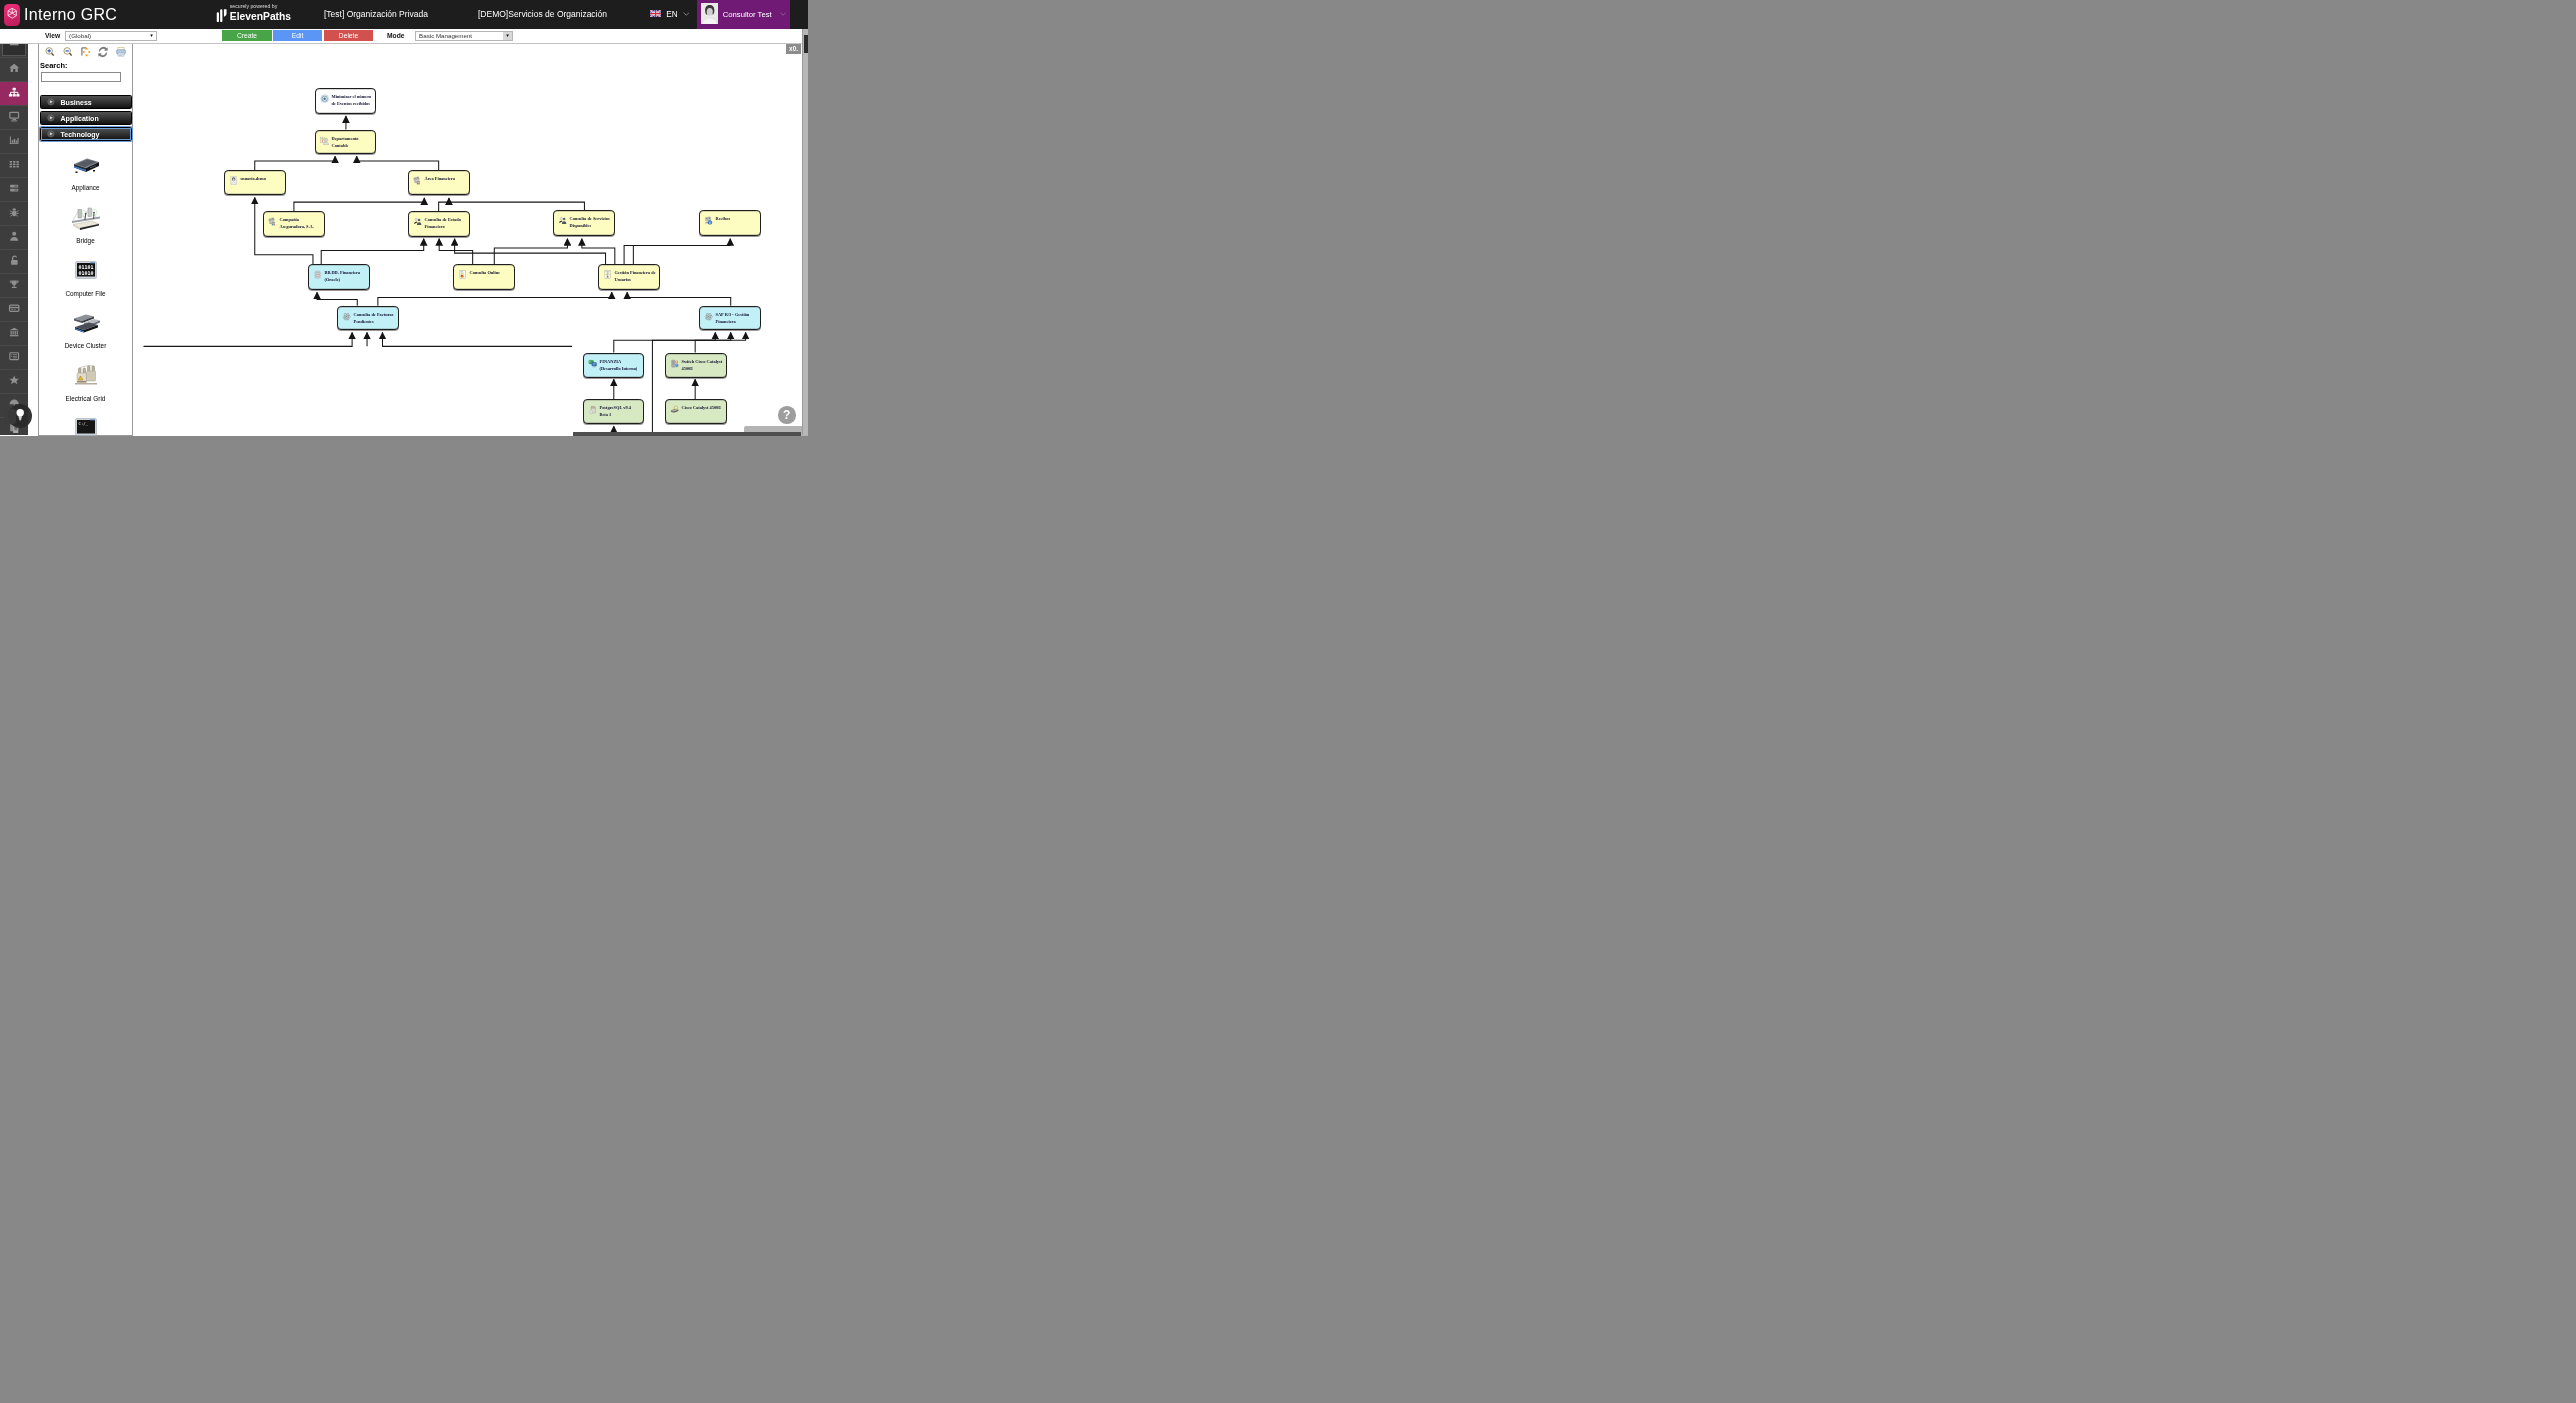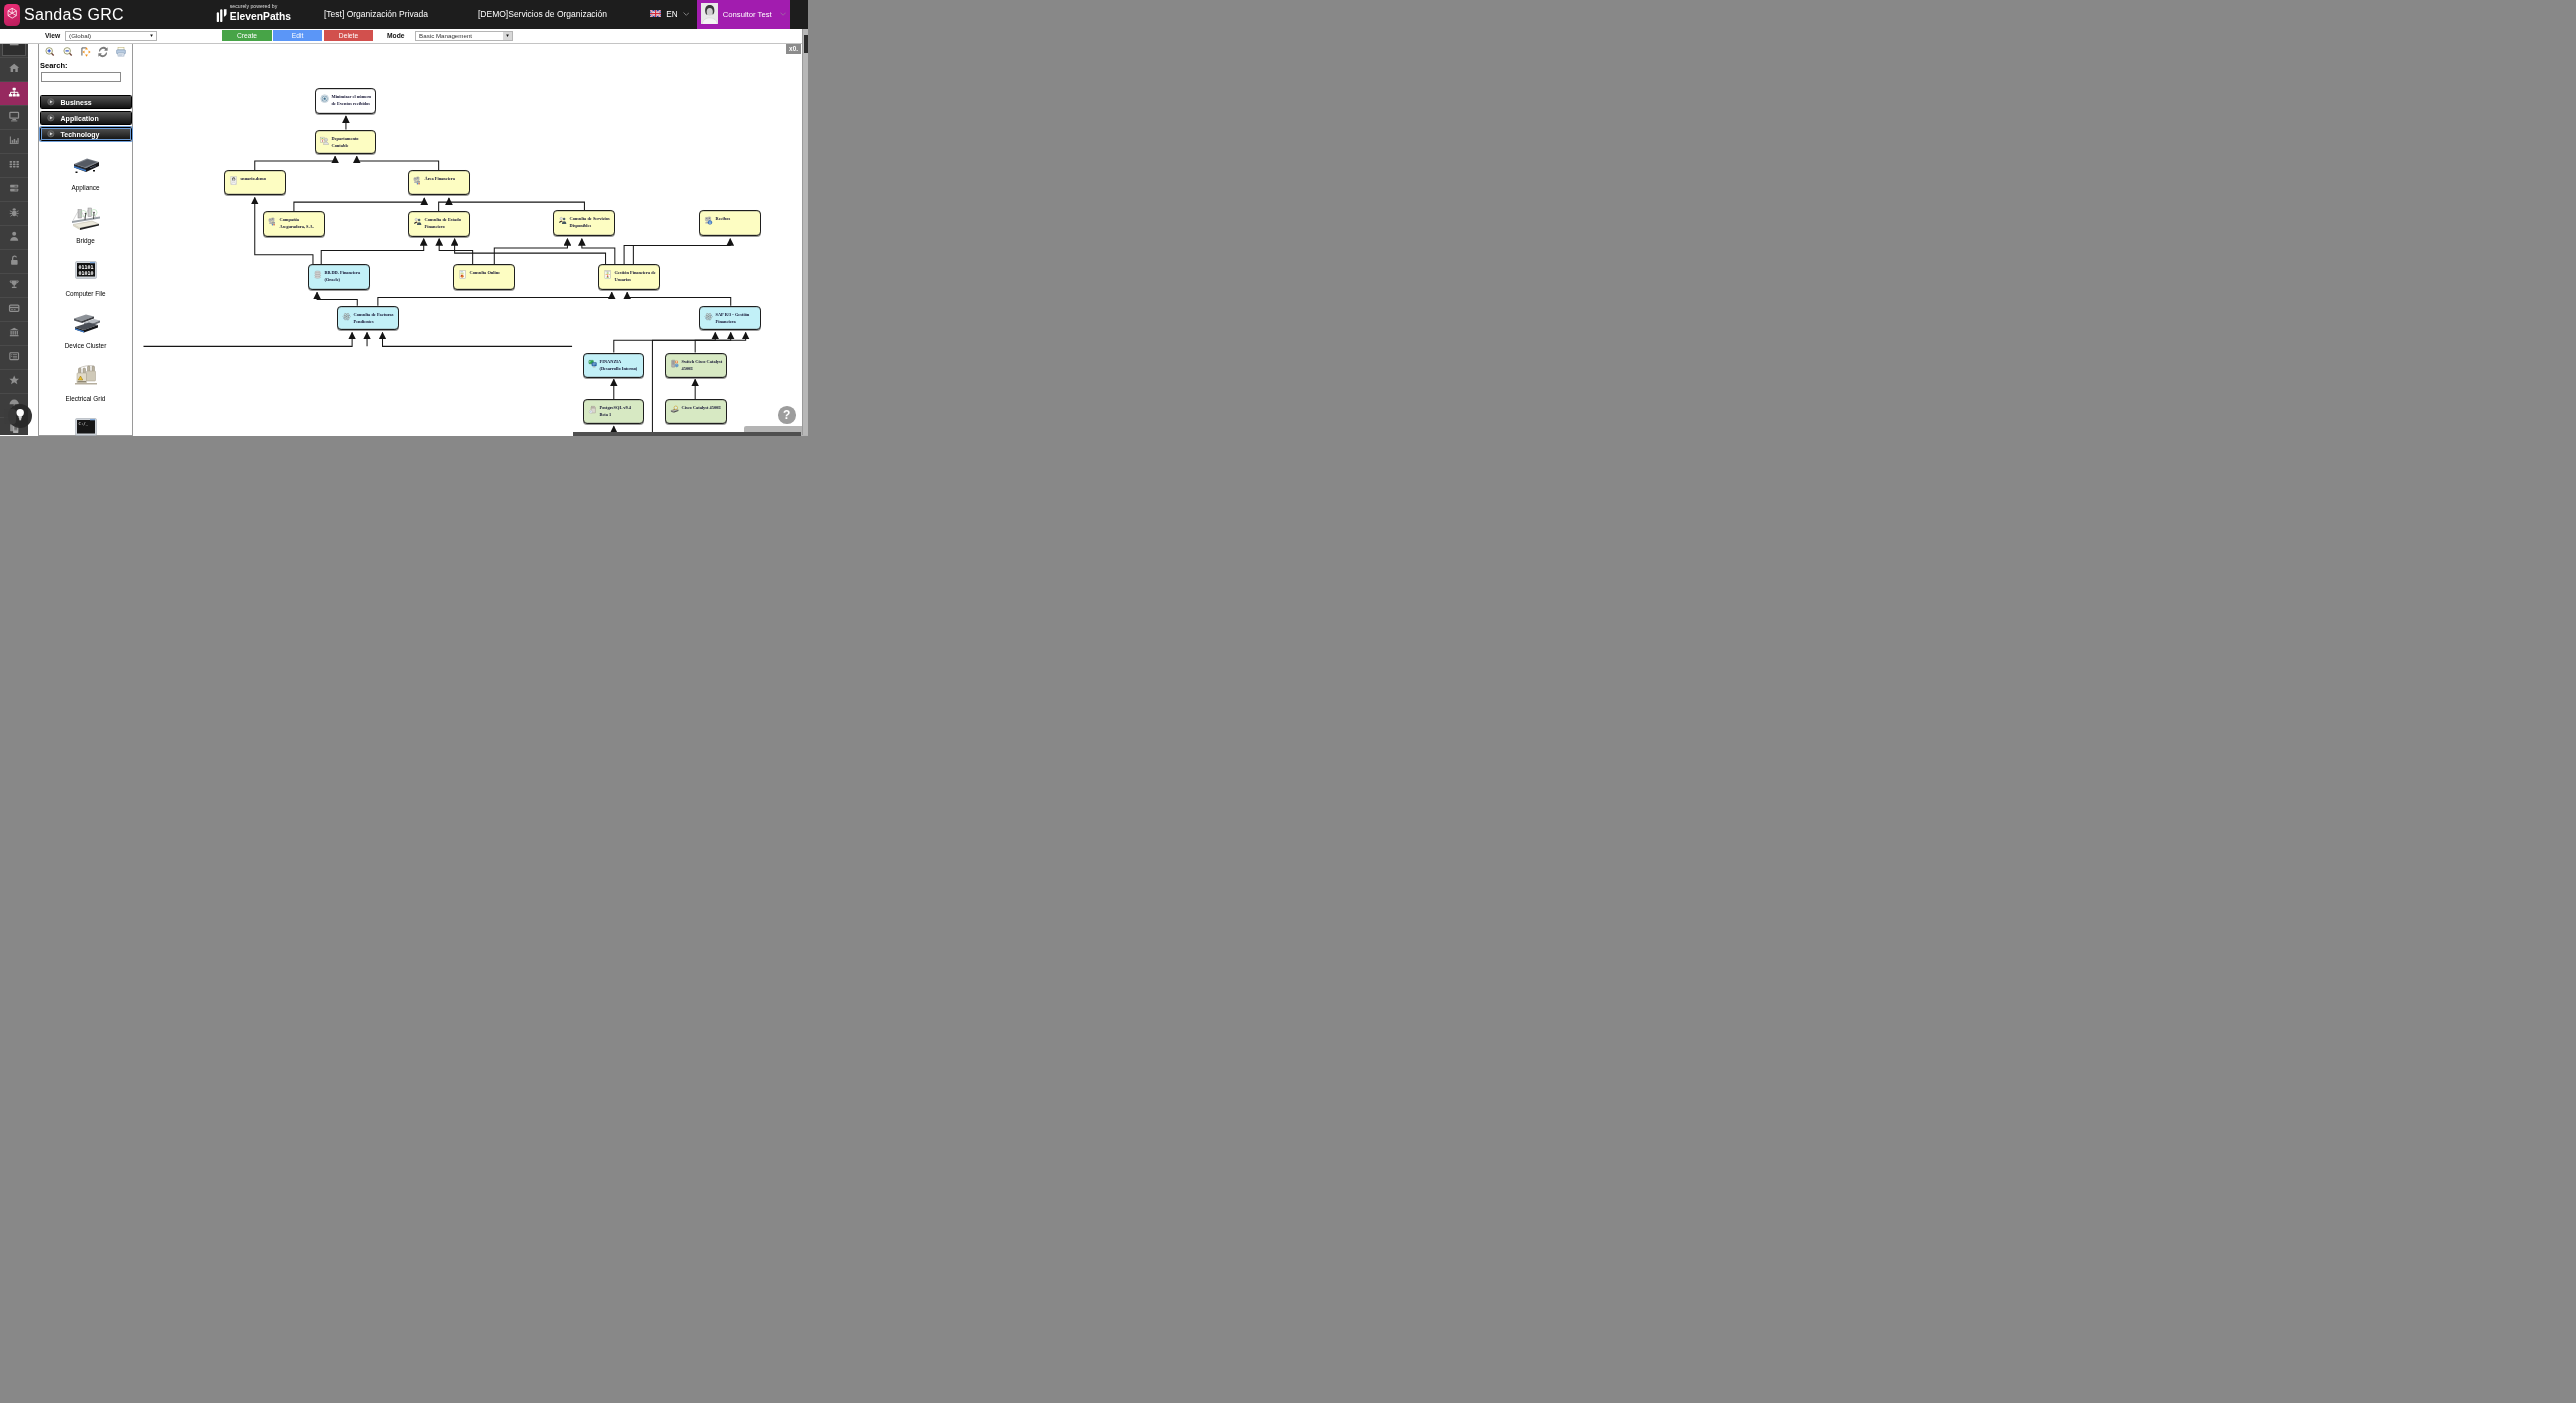--- a/index.html
+++ b/index.html
@@ -10,21 +10,21 @@
   .logo-badge{position:absolute;left:4.1px;top:3.6px;width:15.5px;height:22px;border-radius:4.6px;
       background:linear-gradient(160deg,#ee2f78,#b81d5b);display:flex;align-items:center;justify-content:center;}
   .product{position:absolute;left:24px;top:0;height:29px;line-height:29px;color:#fff;font-size:16px;letter-spacing:0.3px;}
   .ep{position:absolute;left:206px;top:2.6px;width:95px;text-align:center;color:#fff;}
   .ep-powered{font-size:5.2px;color:#dedede;}
   .ep-row{display:flex;align-items:center;justify-content:center;gap:2.6px;margin-top:0.5px;}
   .ep-name{font-size:10.3px;font-weight:bold;color:#fff;}
   .org{position:absolute;top:0;height:46px;line-height:29px;color:#fff;font-size:8.5px;}
   .org1{left:324px;} .org2{left:478px;}
   .lang{position:absolute;left:650px;top:0;height:29px;display:flex;align-items:center;gap:5px;color:#fff;font-size:8.2px;cursor:pointer;}
-  .user{position:absolute;left:697px;top:0;width:93px;height:29px;background:#a21caf;display:flex;align-items:center;gap:4.6px;padding-left:3.6px;box-sizing:border-box;color:#fff;font-size:7.7px;cursor:pointer;}
+  .user{position:absolute;left:697px;top:0;width:93px;height:29px;background:#701a75;display:flex;align-items:center;gap:4.6px;padding-left:3.6px;box-sizing:border-box;color:#fff;font-size:7.7px;cursor:pointer;}
   .chev{opacity:.75;display:inline-flex;}
   
   .toolbar{position:absolute;left:0;top:29px;width:808px;height:14.4px;background:#fff;border-bottom:0.5px solid #c4c4c4;z-index:30;}
   .tlabel{position:absolute;top:2.6px;font-size:6.7px;font-weight:bold;color:#111;}
   .select{position:absolute;top:1.5px;height:10.8px;background:#fff;border:0.5px solid #b5b5b5;box-sizing:border-box;
       font-size:6.2px;color:#333;display:flex;align-items:center;padding-left:3.1px;cursor:pointer;}
   .select .caret{margin-left:auto;font-size:4.6px;color:#111;padding:0 2.1px;}
   .select.gray-caret .caret{background:#d8d8d8;height:100%;display:flex;align-items:center;}
   .btn{position:absolute;top:1px;height:10.8px;border:none;color:#fff;font-size:6.7px;font-family:"Liberation Sans",sans-serif;cursor:pointer;}
   
@@ -77,21 +77,21 @@
     <div class="logo-badge">
       <span>
         <svg width="12.4" height="12.4" viewBox="0 0 24 24">
             <g fill="none" stroke="#fff" stroke-width="1.5">
               <path d="M12 2.5l8 4.8v9.4l-8 4.8-8-4.8V7.3z"></path>
               <path d="M12 2.5v9.5M12 12l8 4.7M12 12l-8 4.7M4 7.3l8 4.7 8-4.7"></path>
             </g>
           </svg>
       </span>
     </div>
-    <div class="product">SandaS GRC</div>
+    <div class="product">Interno GRC</div>
     <div class="ep">
       <div class="ep-powered">securely powered by</div>
       <div class="ep-row">
         <span>
           <svg width="11.3" height="13.4" viewBox="0 0 30 34">
               <g fill="#fff">
                 <rect x="2" y="8" width="6" height="26" rx="3"></rect>
                 <rect x="11" y="0" width="6" height="34" rx="3"></rect>
                 <path d="M21 0h7v11c0 5-3 7-7 9z"></path>
               </g>

